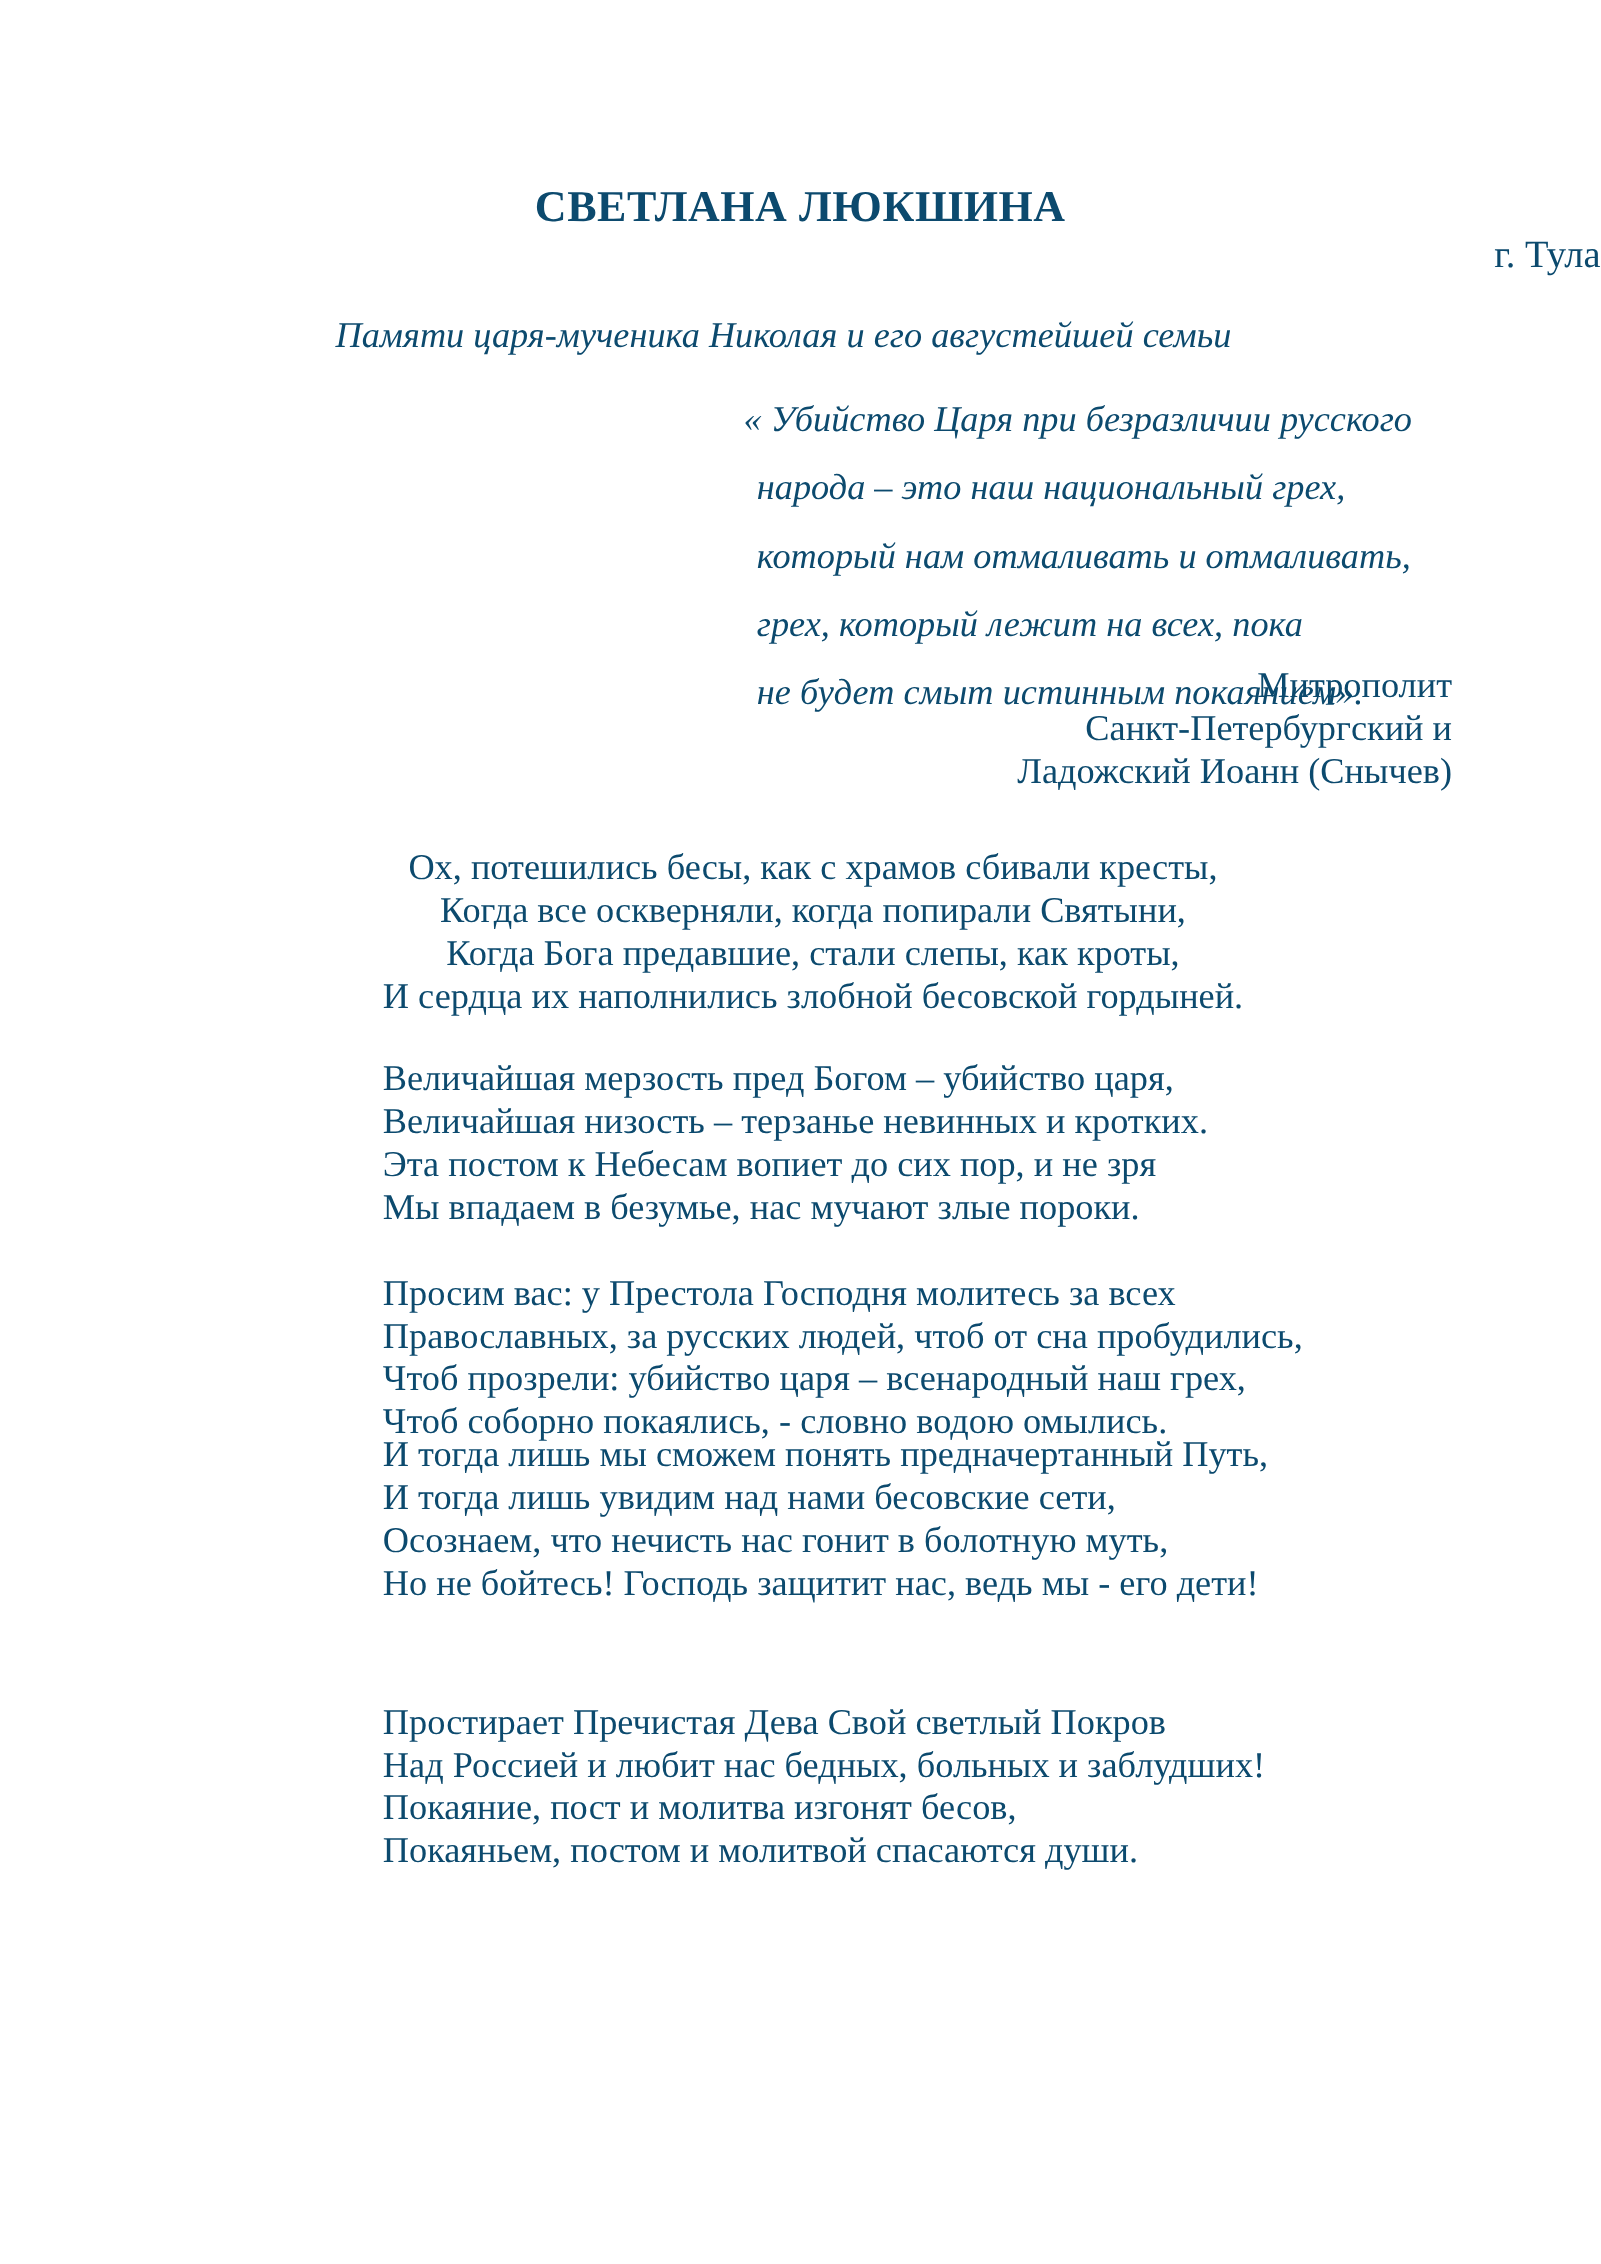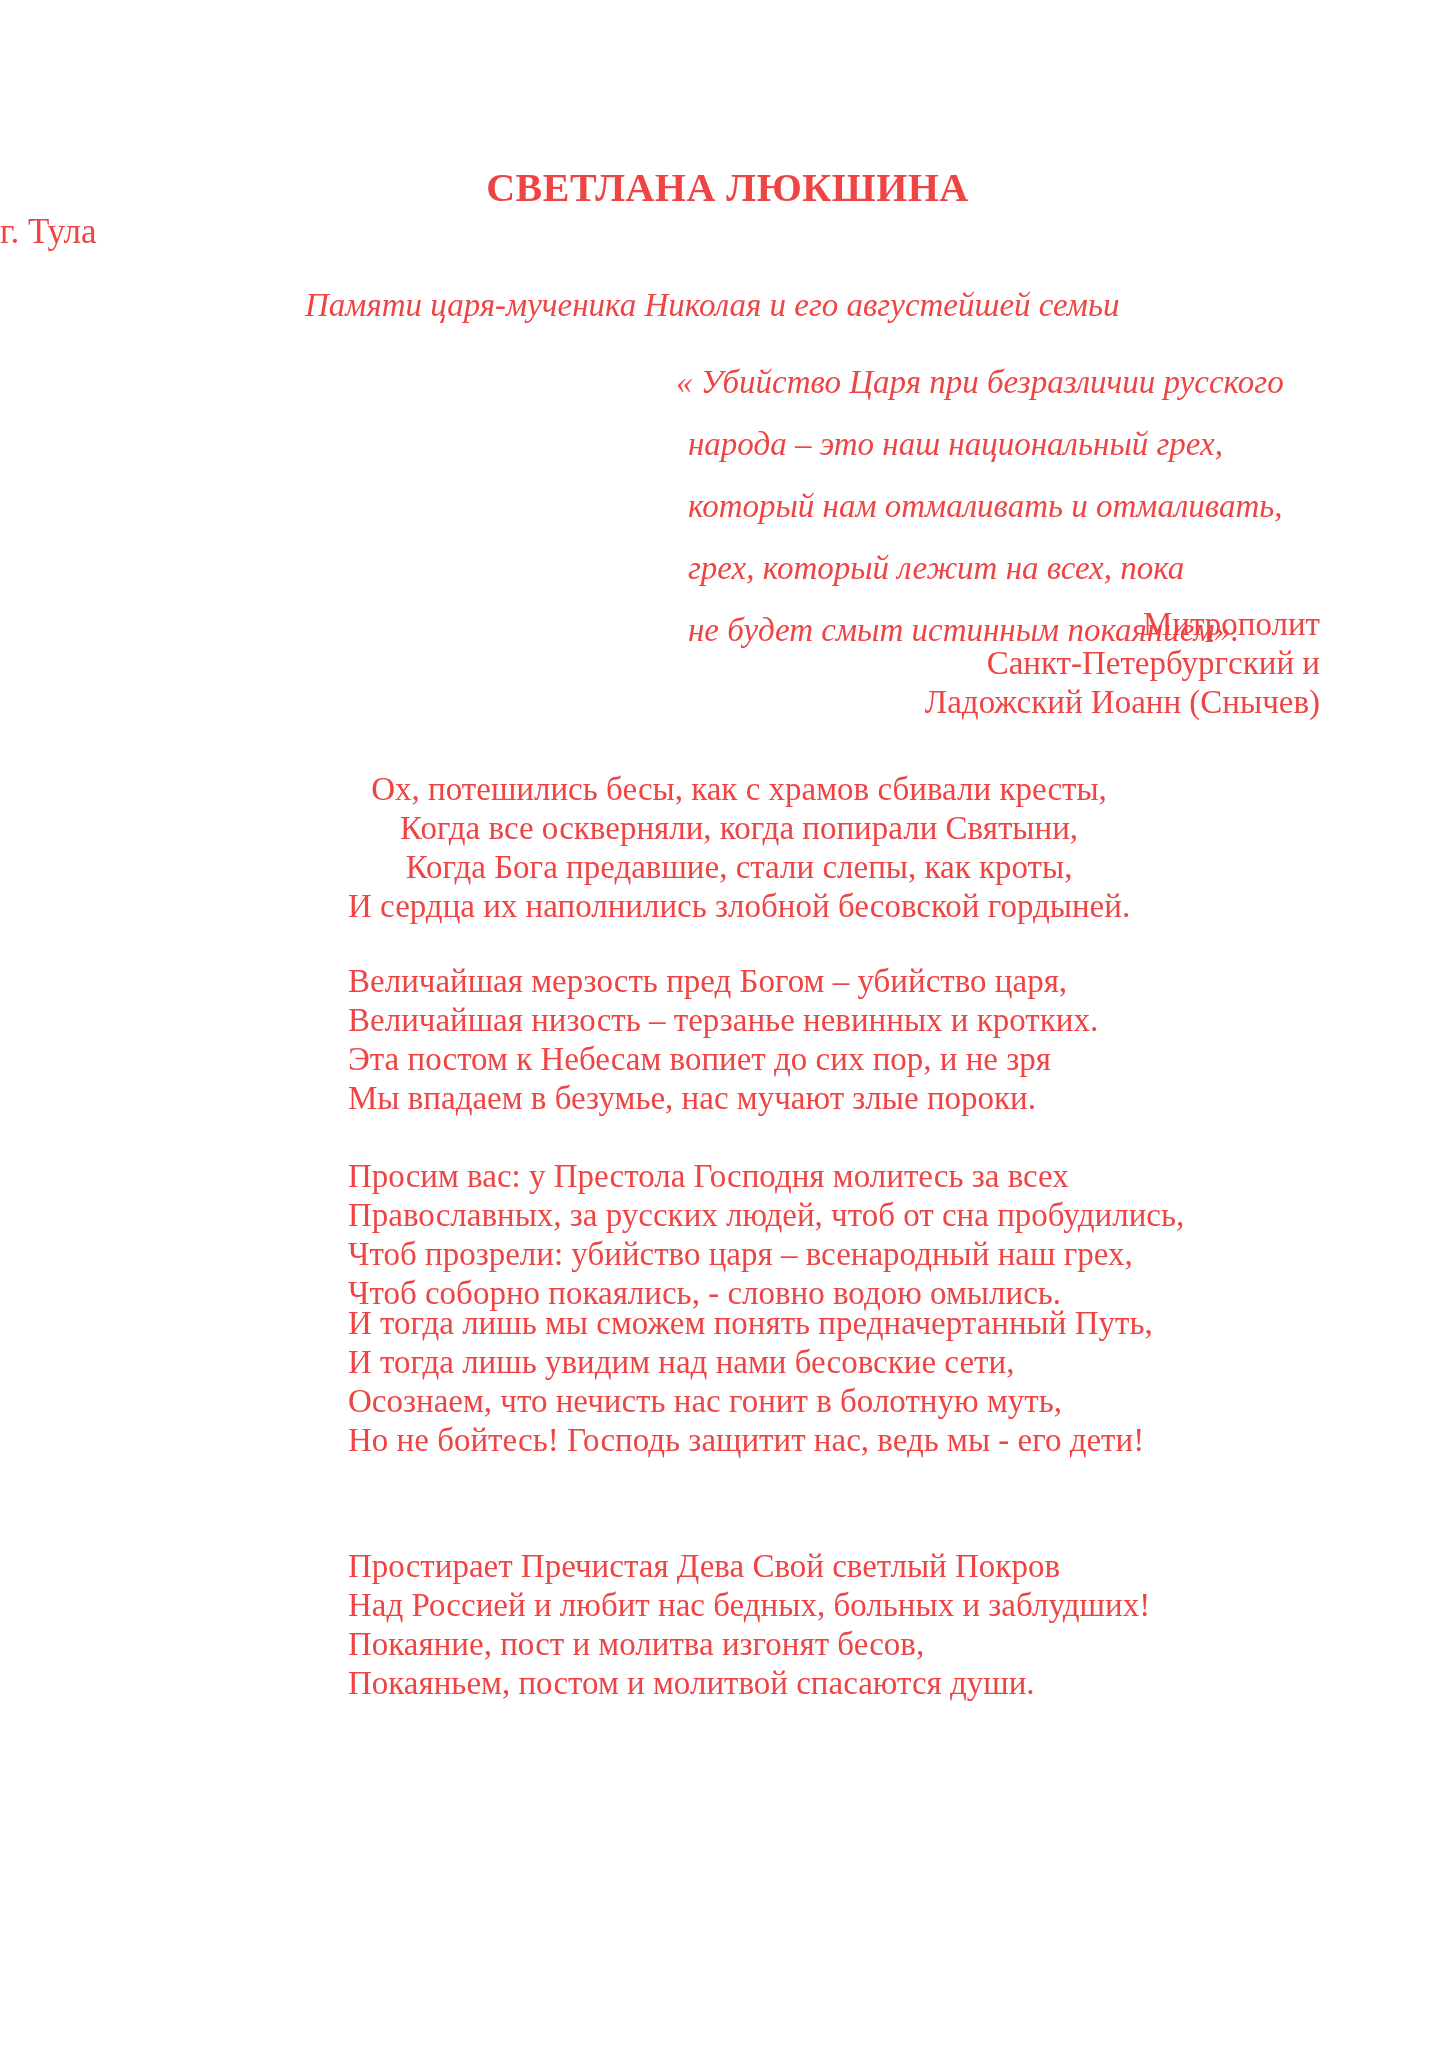--- a/index.html
+++ b/index.html
@@ -5,21 +5,21 @@
   html, body {
     margin: 0;
     padding: 0;
     background: #ffffff;
   }
   .page {
     position: relative;
     width: 1455px;
     height: 2058px;
     background: #ffffff;
-    color: #ef4444;
+    color: #0c4a6e;
     font-family: "Liberation Serif", "DejaVu Serif", serif;
     overflow: hidden;
     border-radius: 22px;
   }
   .title {
     position: absolute;
     top: 164px;
     left: 0;
     width: 100%;
     text-align: center;
@@ -27,21 +27,21 @@
     font-weight: bold;
     line-height: 48px;
     letter-spacing: 0.5px;
     white-space: nowrap;
   }
   .city {
     position: absolute;
     top: 211px;
     left: 0;
     width: 100%;
-    text-align: left;
+    text-align: right;
     font-size: 35px;
     line-height: 42px;
     white-space: nowrap;
   }
   .dedication {
     position: absolute;
     top: 285px;
     left: 305px;
     font-size: 33px;
     font-style: italic;

